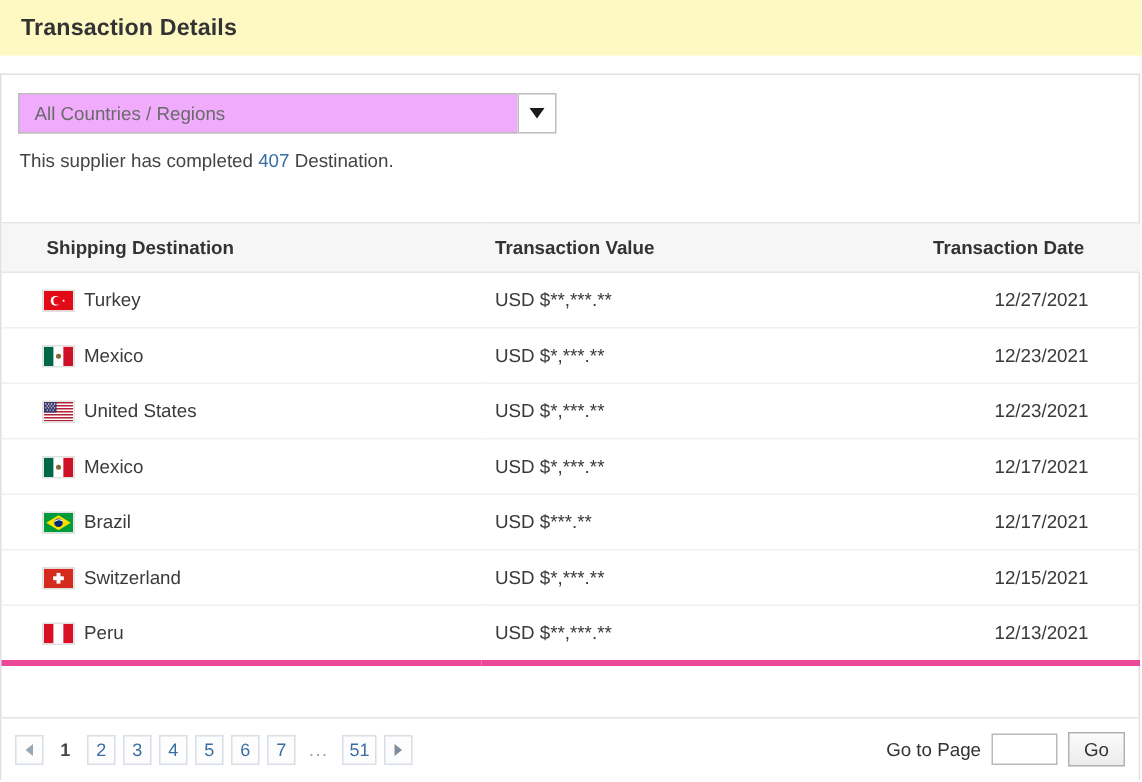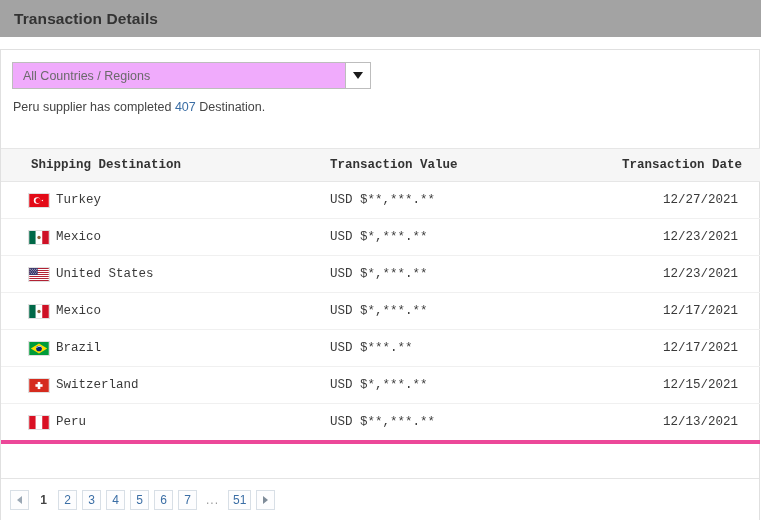--- a/index.html
+++ b/index.html
@@ -20,21 +20,21 @@
     width: 761px;
     height: 521px;
     position: relative;
     background: #ffffff;
     box-sizing: border-box;
   }
 
   
   .title-bar {
     height: 38px;
-    background: #a3a3a3;
+    background: #fef9c3;
     display: flex;
     align-items: center;
     padding-left: 14px;
     box-sizing: border-box;
     border-bottom: 1px solid #ffffff;
   }
   .title-bar h1 {
     margin: 0;
     font-size: 15.5px;
     font-weight: bold;
@@ -112,21 +112,20 @@
     color: #3b6ea5;
     cursor: pointer;
   }
 
   
   table.txn {
     width: 100%;
     border-collapse: collapse;
     table-layout: fixed;
     font-size: 12.5px;
-    font-family: Liberation Mono, monospace;
   }
   table.txn thead th {
     background: #f6f6f6;
     border-top: 1px solid #e6e6e6;
     border-bottom: 1px solid #e6e6e6;
     height: 32px;
     font-size: 12.5px;
     font-weight: bold;
     color: #333333;
     text-align: left;
@@ -270,21 +269,21 @@
   <div class="panel">
 
     <div class="filter-area">
       <div class="select-wrap">
         <div class="select-box">All Countries / Regions</div>
         <div class="select-arrow">
           <span class="caret"></span>
         </div>
       </div>
 
-      <div class="summary"><span>Peru supplier has completed </span><span class="count">407</span><span> Destination.</span></div>
+      <div class="summary"><span>This supplier has completed </span><span class="count">407</span><span> Destination.</span></div>
     </div>
 
     <table class="txn">
       <colgroup>
         <col class="c1">
           <col class="c2">
           <col class="c3">
       </colgroup>
       <thead>
         <tr>
@@ -478,16 +477,21 @@
           </div>
         <div class="pg current">1</div>
         <div id="page-links" style="display:contents"><div class="pg">2</div><div class="pg">3</div><div class="pg">4</div><div class="pg">5</div><div class="pg">6</div><div class="pg">7</div></div>
         <div class="pg ellipsis">...</div>
         <div class="pg">51</div>
         <div class="pg arrow">
             <span class="tri-r"></span>
           </div>
       </div>
 
+      <div class="goto">
+        <span class="goto-label">Go to Page</span>
+        <input class="goto-input" type="text" value="" style="">
+        <button class="go-btn">Go</button>
+      </div>
     </div>
 
   </div>
 </div>
 
 </body></html>

